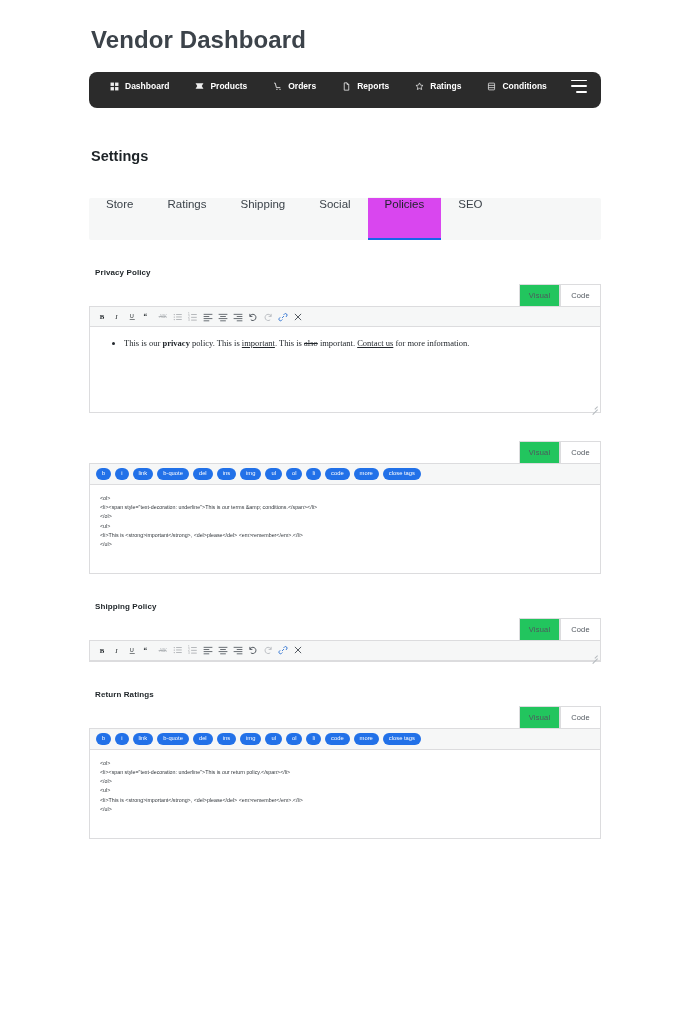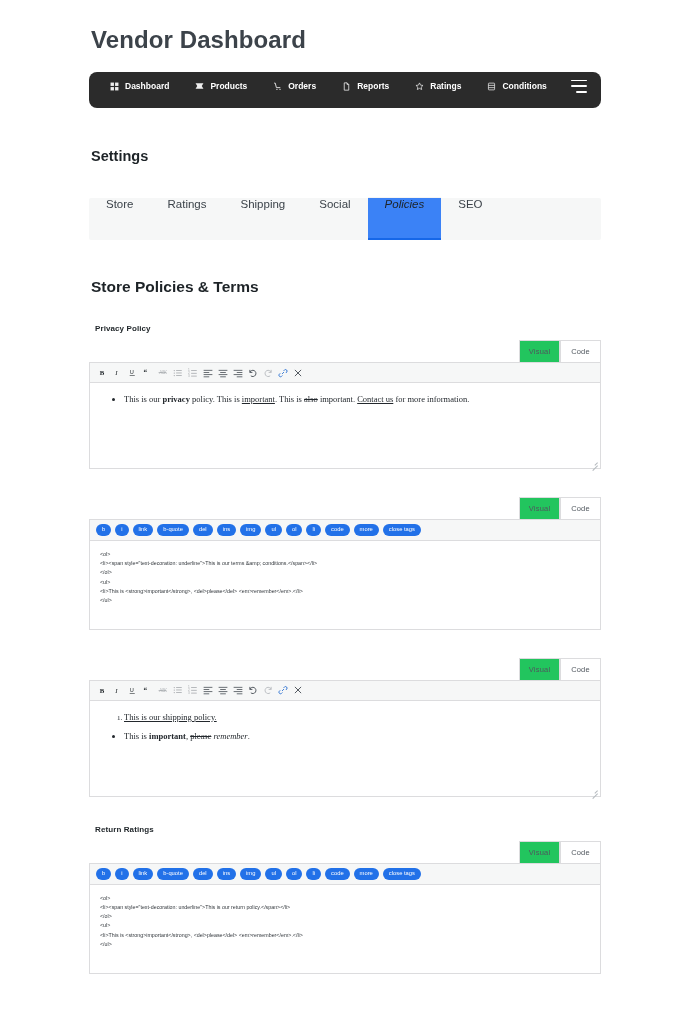--- a/index.html
+++ b/index.html
@@ -72,24 +72,23 @@
   }
   .tab {
     display: flex; align-items: flex-start;
     padding: 0 17px;
     font-size: 11.5px;
     color: #3c434a;
     cursor: pointer;
     position: relative;
   }
   .tab.active {
-    background: #3b82f6;
+    background: #d946ef;
     color: #1d2327;
     box-shadow: 0 -1px 0 rgba(0,0,0,.04);
-    font-style: italic;
   }
   .tab.active::after {
     content: "";
     position: absolute;
     left: 0; right: 0; bottom: 0;
     height: 2.5px;
     background: #1667e8;
   }
 
   
@@ -309,21 +308,20 @@
           <span>Social</span>
         </div>
       <div class="tab active">
           <span>Policies</span>
         </div>
       <div class="tab">
           <span>SEO</span>
         </div>
     </div>
 
-    <h3 class="section-heading">Store Policies &amp; Terms</h3>
 
     <div class="field">
       <div class="field-label">Privacy Policy</div>
       <div class="editor-shell">
         <div class="mode-tabs">
           <div class="mode-tab inactive">Visual</div>
           <div class="mode-tab active">Code</div>
         </div>
         <div class="editor-box" style="position:relative;">
           <div class="vis-toolbar">
@@ -459,20 +457,21 @@
 &lt;li&gt;&lt;span style="text-decoration: underline"&gt;This is our terms &amp;amp; conditions.&lt;/span&gt;&lt;/li&gt;
 &lt;/ol&gt;
 &lt;ul&gt;
 &lt;li&gt;This is &lt;strong&gt;important&lt;/strong&gt;, &lt;del&gt;please&lt;/del&gt; &lt;em&gt;remember&lt;/em&gt;.&lt;/li&gt;
 &lt;/ul&gt;</div>
         </div>
       </div>
     </div>
 
     <div class="field">
+      <div class="field-label">Shipping Policy</div>
       <div class="editor-shell">
         <div class="mode-tabs">
           <div class="mode-tab inactive">Visual</div>
           <div class="mode-tab active">Code</div>
         </div>
         <div class="editor-box" style="position:relative;">
           <div class="vis-toolbar">
             <div class="vbtn">
                 <svg width="9" height="9" viewBox="0 0 16 16">
                   <text x="3" y="12.5" font-family="Liberation Serif, serif" font-size="12" font-weight="bold" fill="#1d2327">B</text>
@@ -561,28 +560,20 @@
                   <path d="M6.5 9.5l3-3"></path>
                   <path d="M9 4.5l1.5-1.5a2.5 2.5 0 0 1 3.5 3.5L12.5 8"></path>
                   <path d="M7 12l-1.5 1.5A2.5 2.5 0 0 1 2 10l1.5-1.5"></path>
                 </svg>
               </div>
             <div class="vbtn">
                 <svg width="10" height="10" viewBox="0 0 16 16" fill="none" stroke="#4a5057" stroke-width="1.5">
                   <path d="M3 3l10 10M13 3L3 13"></path>
                 </svg>
               </div>
-          </div>
-          <div class="visual-area" style="height:95px;">
-            <ol>
-              <li><span><span style="text-decoration:underline;">This is our shipping policy.</span></span></li>
-            </ol>
-            <ul>
-              <li><span><span style="">This is </span><span style="font-weight:bold;">important</span><span style="">, </span><span style="text-decoration:line-through;">please</span><span style=""> </span><span style="font-style:italic;">remember</span><span style="">.</span></span></li>
-            </ul>
           </div>
           <div class="resize-grip"></div>
         </div>
       </div>
     </div>
 
     <div class="field">
       <div class="field-label">Return Ratings</div>
       <div class="editor-shell">
         <div class="mode-tabs">

